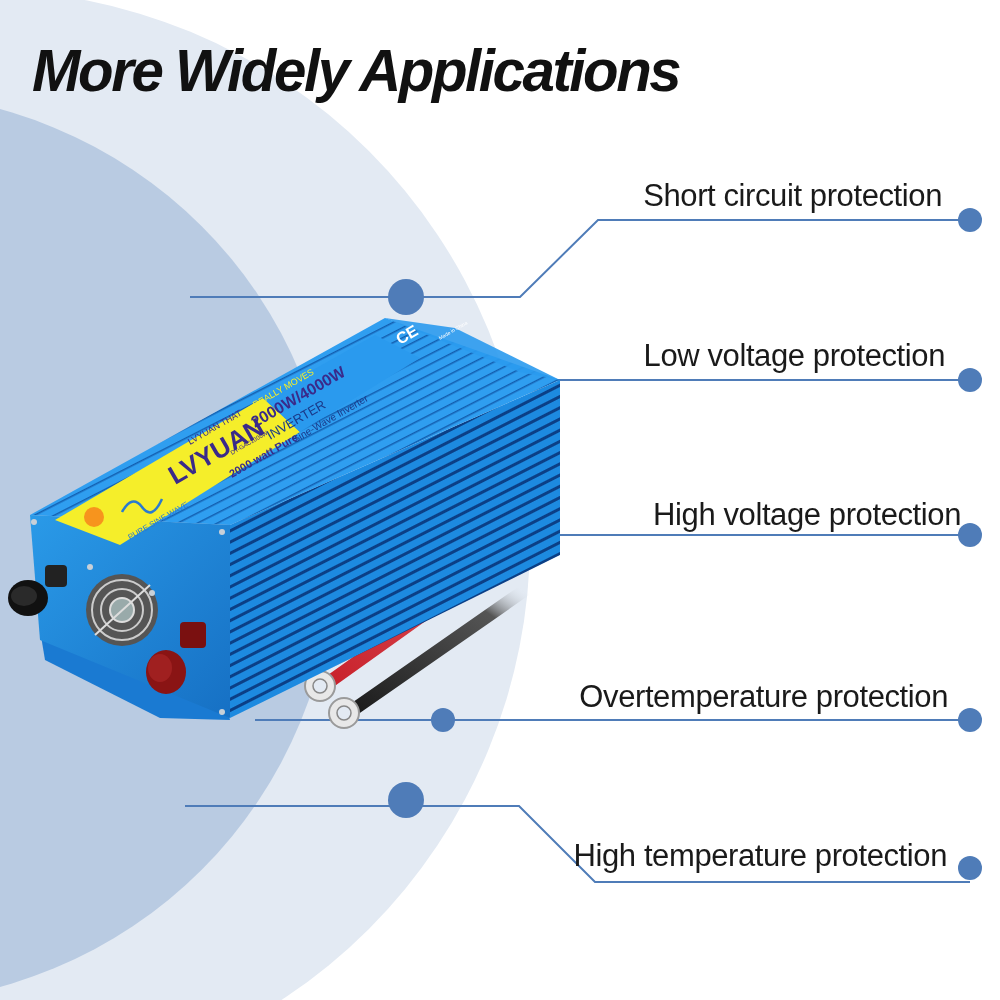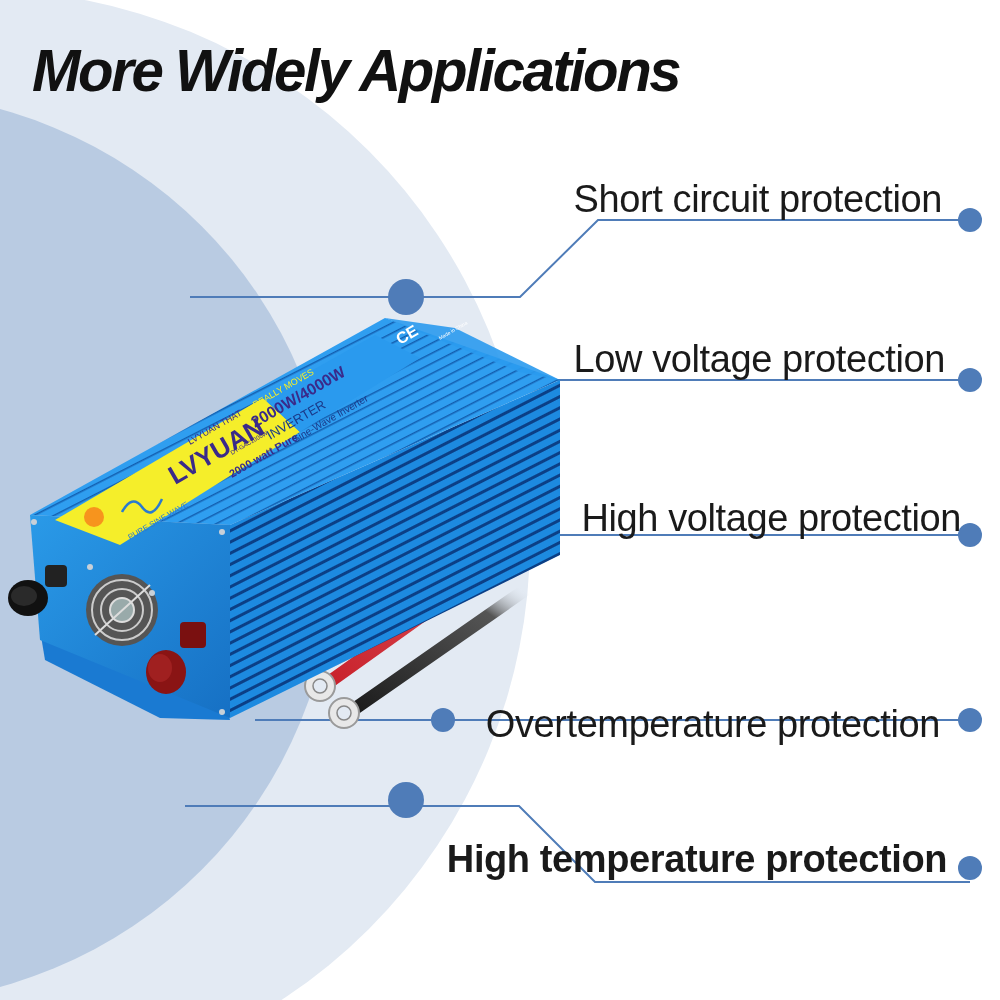--- a/index.html
+++ b/index.html
@@ -1,21 +1,21 @@
 <!DOCTYPE html>
 <html><head>
 <meta charset="utf-8">
 <style>
   html, body { margin:0; padding:0; }
   body { width:1000px; height:1000px; position:relative; overflow:hidden; background:#ffffff; font-family:"Liberation Sans", sans-serif; }
   .bg-outer { position:absolute; left:-570px; top:-10px; width:1100px; height:1100px; border-radius:50%; background:#e3eaf3; }
   .bg-inner { position:absolute; left:-575px; top:93px; width:910px; height:910px; border-radius:50%; background:#b9cbe2; }
   .title { position:absolute; left:32px; top:36px; font-size:60px; font-weight:bold; font-style:italic; letter-spacing:-2.5px; color:#111111; white-space:nowrap; transform:scaleX(0.97); transform-origin:left top; }
   svg.lines { position:absolute; left:0; top:0; width:1000px; height:1000px; }
-  .label { position:absolute; right:58px; font-size:38px; color:#1a1a1a; white-space:nowrap; letter-spacing:-0.4px; }
+  .label { position:absolute; right:58px; font-size:31px; color:#1a1a1a; white-space:nowrap; letter-spacing:-0.4px; }
   .product { position:absolute; left:0; top:0; width:1000px; height:1000px; }
 </style>
 </head>
 <body>
 
 <div class="bg-outer"></div>
 <div class="bg-inner"></div>
 
 <div class="title">More Widely Applications</div>
 
@@ -36,22 +36,22 @@
     <circle cx="443" cy="720" r="12"></circle>
     <circle cx="970" cy="720" r="12"></circle>
     <circle cx="406" cy="800" r="18"></circle>
     <circle cx="970" cy="868" r="12"></circle>
   </g>
 </svg>
 
 <div class="label" style="top:178px;">Short circuit protection</div>
 <div class="label" style="top:338px; right:55px;">Low voltage protection</div>
 <div class="label" style="top:497px; right:39px;">High voltage protection</div>
-<div class="label" style="top:679px; right:60px;margin-top:24px;">Overtemperature protection</div>
-<div class="label" style="top:838px; right:53px;font-weight:bold;">High temperature protection</div>
+<div class="label" style="top:679px; right:52px;">Overtemperature protection</div>
+<div class="label" style="top:838px; right:53px;">High temperature protection</div>
 
 <svg class="product" viewBox="0 0 1000 1000">
   <defs>
     <linearGradient id="topG" x1="0" y1="0" x2="1" y2="1">
       <stop offset="0" stop-color="#3aa6ee"></stop>
       <stop offset="1" stop-color="#1678cc"></stop>
     </linearGradient>
     <linearGradient id="sideG" x1="0" y1="0" x2="0" y2="1">
       <stop offset="0" stop-color="#1b86de"></stop>
       <stop offset="1" stop-color="#0d4f9e"></stop>

